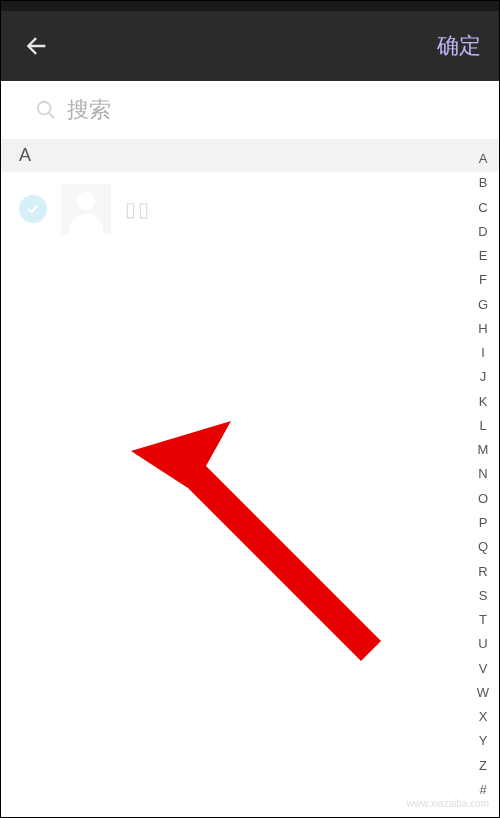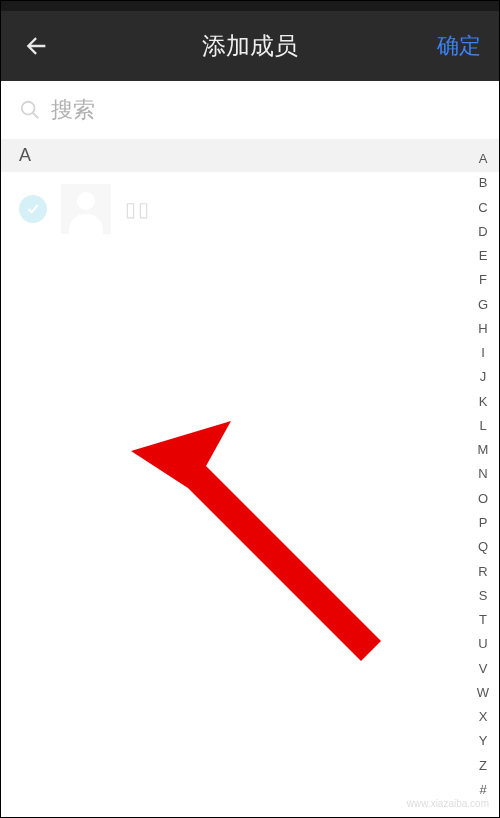--- a/index.html
+++ b/index.html
@@ -38,27 +38,27 @@
       flex: 1;
       text-align: center;
       font-size: 24px;
       font-weight: 400;
       color: #eee;
     }
     .confirm-btn {
       position: absolute;
       right: 18px;
       font-size: 22px;
-      color: #3b82f6;
+      color: #c4b5fd;
       cursor: pointer;
     }
     .search-row {
       display: flex;
       align-items: center;
-      padding: 14px 18px;
+      padding: 14px 34px;
       gap: 10px;
     }
     .search-icon {
       width: 22px;
       height: 22px;
       opacity: 0.35;
     }
     .search-placeholder {
       color: #b0b0b0;
       font-size: 22px;
@@ -160,21 +160,20 @@
 <body>
 
 <div class="status-bar"></div>
 
 <div class="header">
   <div class="back-arrow">
     <svg viewBox="0 0 24 24" width="28" height="28">
       <path d="M20 11H7.8l5-5-1.4-1.4L4 12l7.4 7.4 1.4-1.4-5-5H20z" fill="#e8e8e8"></path>
     </svg>
   </div>
-  <div class="header-title">添加成员</div>
   <div class="confirm-btn">确定</div>
 </div>
 
 <div class="search-row">
   <svg class="search-icon" viewBox="0 0 24 24">
     <circle cx="10" cy="10" r="7" stroke="#888" stroke-width="2" fill="none"></circle>
     <line x1="15" y1="15" x2="21" y2="21" stroke="#888" stroke-width="2"></line>
   </svg>
   <span class="search-placeholder">搜索</span>
 </div>

